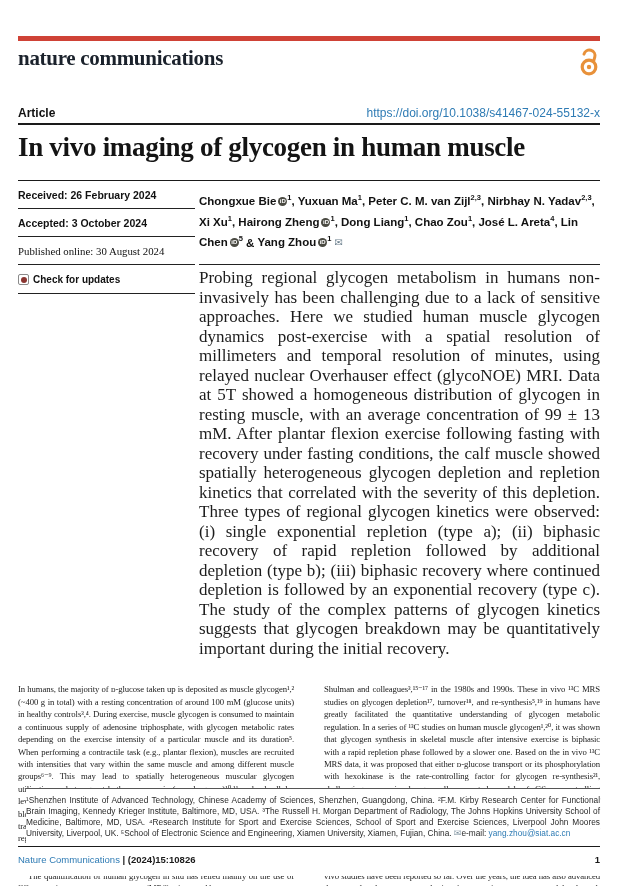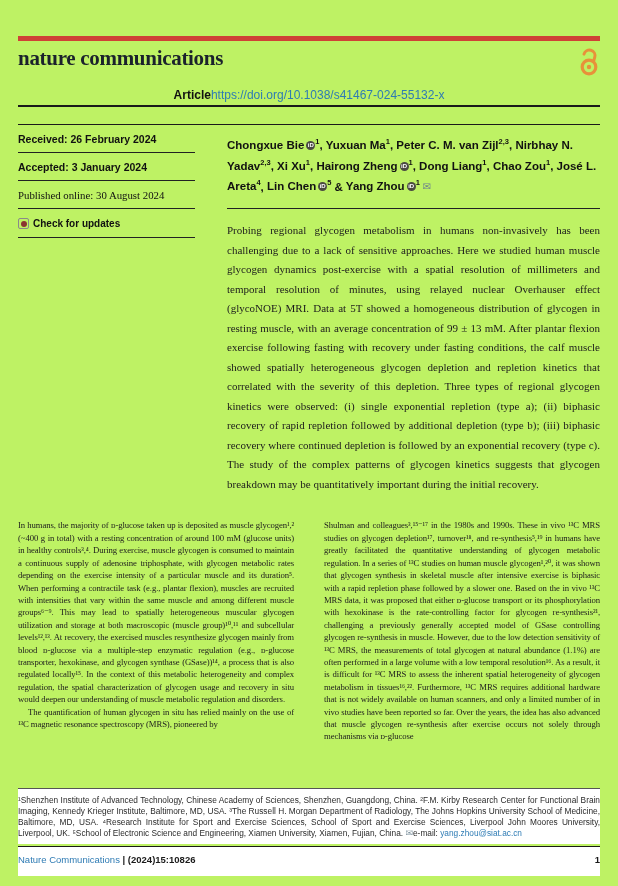--- a/index.html
+++ b/index.html
@@ -1,41 +1,41 @@
 <!DOCTYPE html>
 <html><head>
 <meta charset="utf-8">
 <style>
   * { margin:0; padding:0; box-sizing:border-box; }
   html,body { background:#e8e8e8; }
   .page{
     position:relative; width:618px; height:886px; margin:0 auto;
-    background:#bef264; overflow:hidden;
+    background:#ffffff; overflow:hidden;
     font-family:"Liberation Serif","DejaVu Serif",serif; color:#1a1a1a;
   }
   .inner{ padding:0 18px; }
   
   .brand-bar{ margin-top:36px; height:5px; background:#cf4236; }
   .masthead{ display:flex; justify-content:space-between; align-items:flex-start; margin-top:5px; }
   .wordmark{
     font-family:"Liberation Serif","DejaVu Serif",serif; font-weight:700;
     font-size:21px; letter-spacing:-0.3px; color:#1b222c;
   }
   .oa-logo{ margin-top:2px; }
   
-  .article-row{ display:flex; justify-content:center; align-items:baseline; margin-top:12px; }
+  .article-row{ display:flex; justify-content:space-between; align-items:baseline; margin-top:30px; }
   .article-label{ font-family:"Liberation Sans","DejaVu Sans",sans-serif; font-weight:700; font-size:12px; color:#111; }
   .doi-link{ font-family:"Liberation Sans","DejaVu Sans",sans-serif; font-size:12px; color:#2e7bb4; text-decoration:none; }
   .title-rule{ border-top:2px solid #1a1a1a; margin-top:3px; }
   h1.paper-title{
     margin-top:7px; font-size:27px; font-weight:700; letter-spacing:-0.3px;
     color:#141414; white-space:nowrap;
   }
   
-  .info-grid{ display:flex; gap:32px; margin-top:17px; border-top:1.5px solid #1a1a1a; }
+  .info-grid{ display:flex; gap:4px; margin-top:17px; border-top:1.5px solid #1a1a1a; }
   .info-left{ width:177px; flex:none; }
   .info-cell{
     padding:8px 0 7px; border-bottom:1.25px solid #222;
     font-family:"Liberation Sans","DejaVu Sans",sans-serif; font-weight:700; font-size:10.5px; color:#111;
   }
   .info-cell.serif{ font-family:"Liberation Serif","DejaVu Serif",serif; font-weight:400; font-size:10.8px; }
   .check-cell{ display:flex; align-items:flex-end; gap:4px; padding:9px 0 8px; border-bottom:1.25px solid #222; }
   .cm-badge{ width:11px; height:11px; border:1px solid #8a8a8a; border-radius:2px;
     display:inline-flex; align-items:center; justify-content:center; flex:none; }
   .cm-dot{ width:6px; height:6px; border-radius:50%; background:#8a3531; }
@@ -48,32 +48,32 @@
   }
   .authors sup{ font-size:7.5px; }
   .orcid{
     display:inline-block; width:9px; height:9px; border-radius:50%; background:#4a4a42;
     color:#fff; font-size:6px; line-height:9px; text-align:center; margin-left:2px;
     vertical-align:2px; font-weight:700;
   }
   .env{ color:#6b7f8d; font-size:10px; margin-left:3px; }
   .abstract-divider{ border-top:1.25px solid #222; margin-top:13px; }
   .abstract{
-    padding-top:12px; font-size:11px; line-height:19.5px; text-align:justify; color:#1c1c1c;
+    padding-top:3px; font-size:17px; line-height:19.5px; text-align:justify; color:#1c1c1c;
   }
   
   .body-cols{
     display:flex; gap:30px; margin-top:25px;
     font-size:8.7px; line-height:12.4px; letter-spacing:-0.1px; text-align:justify; color:#1c1c1c;
   }
   .body-col{ flex:1; min-width:0; }
   .body-col p.indent{ text-indent:10px; }
   
   .footnotes{
-    position:absolute; left:18px; right:18px; top:788px; height:56px; background:#fff;
+    position:absolute; left:26px; right:18px; top:788px; height:56px; background:#fff;
     border-top:1px solid #555; padding-top:6px;
     font-family:"Liberation Sans","DejaVu Sans",sans-serif; font-size:8.3px; line-height:11px;
     text-align:justify; color:#2a2a2a;
   }
   .fn-env{ color:#7d919e; font-size:9px; }
   .email-link{ color:#2e7bb4; text-decoration:none; }
   
   .footer{
     position:absolute; left:18px; right:18px; top:846px; height:30px; background:#fff;
     border-top:1.5px solid #1a1a1a; padding-top:7px;
@@ -100,25 +100,26 @@
         <circle cx="11" cy="19" r="2.2" fill="#e8913a"></circle>
       </svg>
     </div>
 
     <div class="article-row">
       <span class="article-label">Article</span>
       <a class="doi-link" href="#">https://doi.org/10.1038/s41467-024-55132-x</a>
     </div>
     <div class="title-rule"></div>
 
+    <h1 class="paper-title">In vivo imaging of glycogen in human muscle</h1>
 
     <div class="info-grid">
       <div class="info-left">
         <div class="info-cell">Received: 26 February 2024</div>
-        <div class="info-cell">Accepted: 3 January 2024</div>
+        <div class="info-cell">Accepted: 3 October 2024</div>
         <div class="info-cell serif">Published online: 30 August 2024</div>
         <div class="check-cell">
           <span class="cm-badge">
               <span class="cm-dot"></span>
             </span>
           <span class="check-label">Check for updates</span>
         </div>
       </div>
       <div class="info-right">
         <div class="authors"><span>Chongxue Bie<span class="orcid">iD</span><sup>1</sup></span>, <span>Yuxuan Ma<sup>1</sup></span>, <span>Peter C. M. van Zijl<sup>2,3</sup></span>, <span>Nirbhay N. Yadav<sup>2,3</sup></span>, <span>Xi Xu<sup>1</sup></span>, <span>Hairong Zheng<span class="orcid">iD</span><sup>1</sup></span>, <span>Dong Liang<sup>1</sup></span>, <span>Chao Zou<sup>1</sup></span>, <span>José L. Areta<sup>4</sup></span>, <span>Lin Chen<span class="orcid">iD</span><sup>5</sup></span> &amp; <span>Yang Zhou<span class="orcid">iD</span><sup>1</sup><span class="env">✉</span></span></div>

